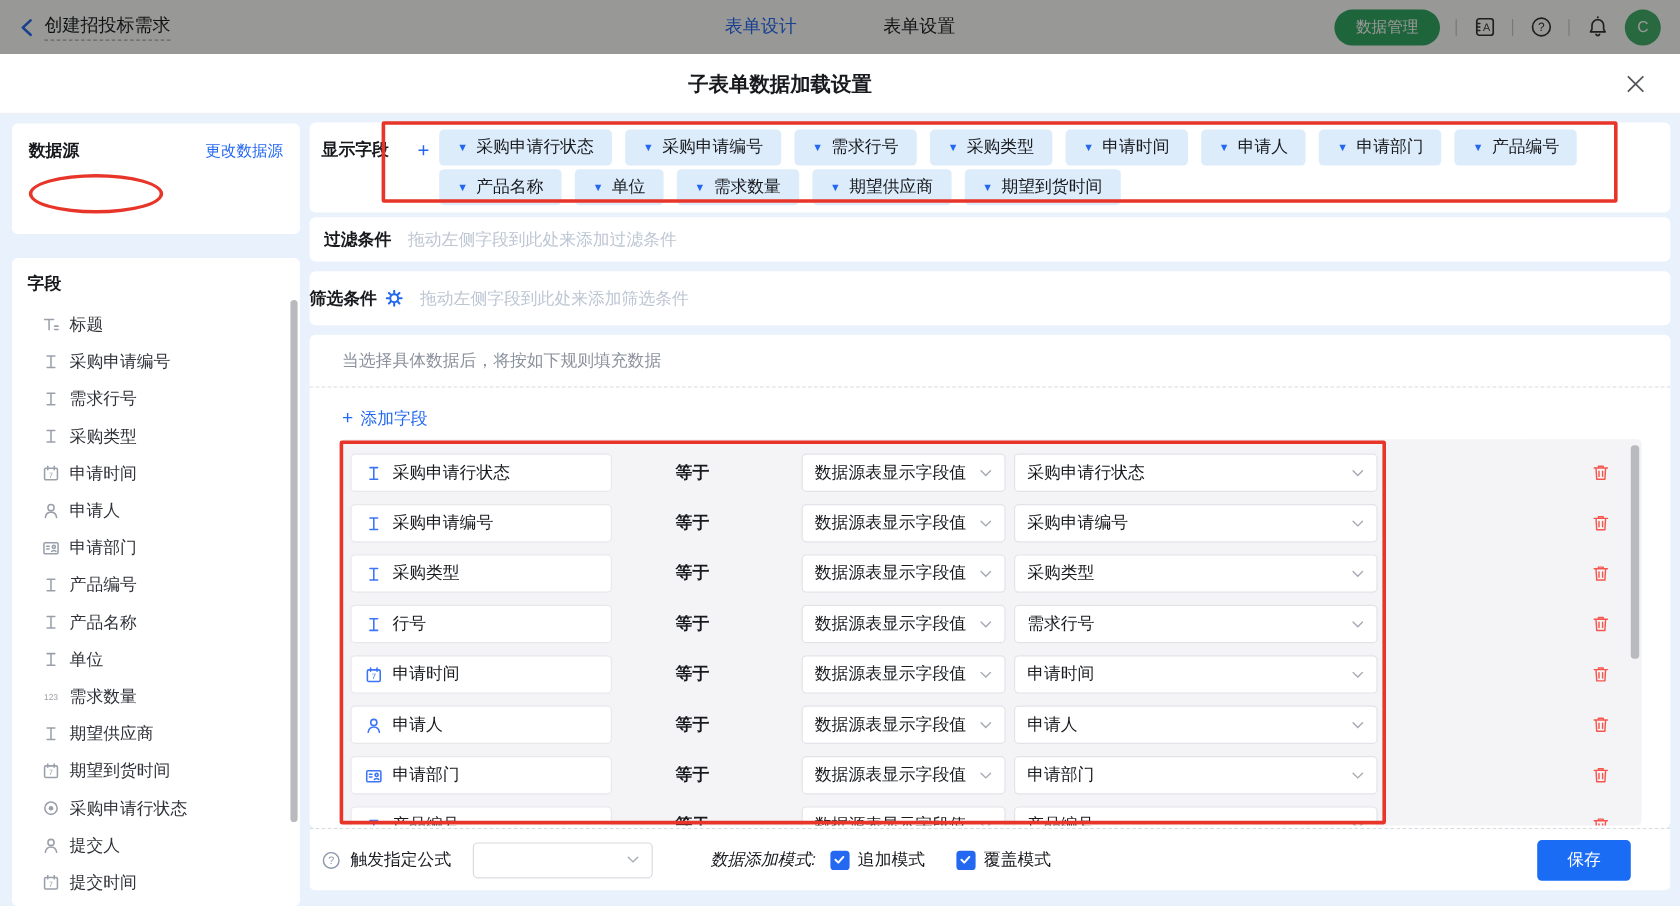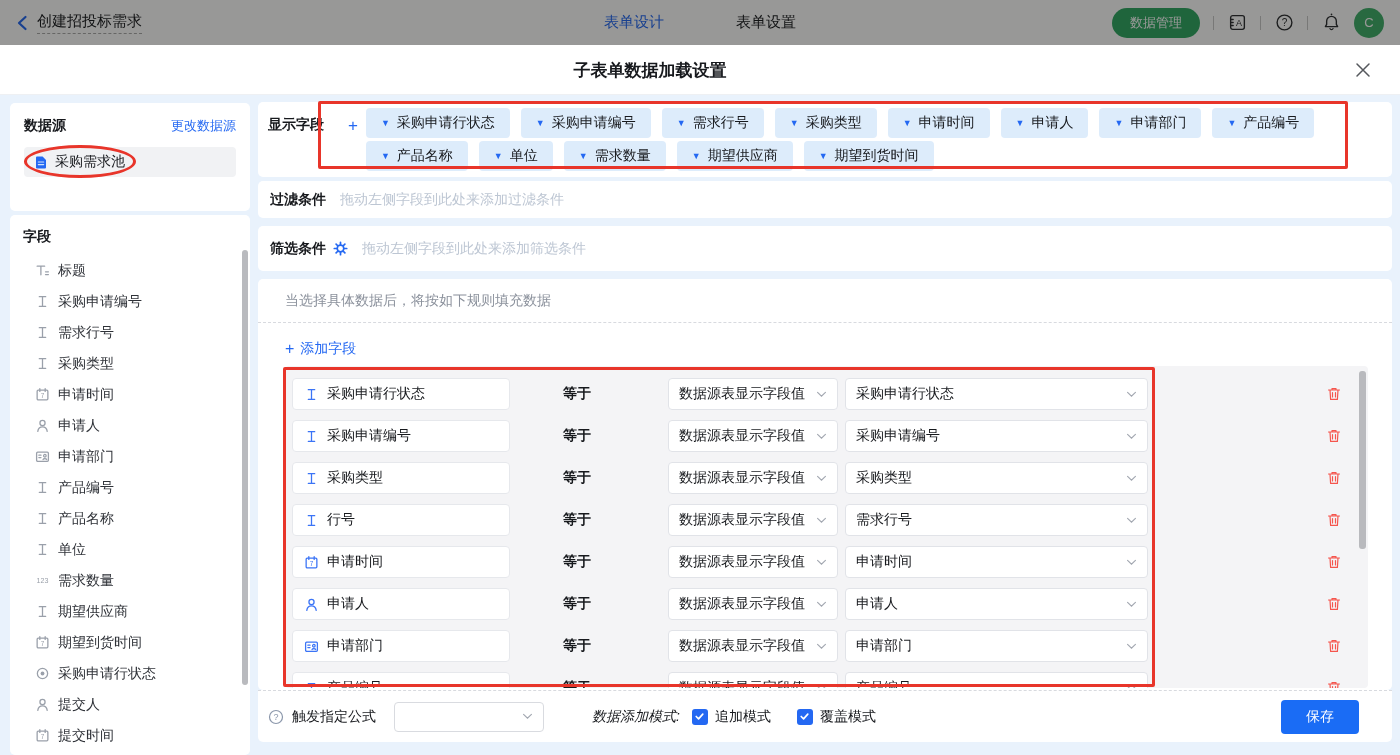--- a/index.html
+++ b/index.html
@@ -30,25 +30,25 @@
   
   .titlebar { position:absolute; left:0; top:45px; width:1400px; height:50px; background:#fff;
               border-bottom:1px solid #eef0f3; }
   .dlg-title { position:absolute; left:0; right:100px; top:0; height:50px; display:flex; align-items:center;
                justify-content:center; font-size:17px; font-weight:600; }
   .dlg-close { position:absolute; right:28px; top:16px; width:18px; height:18px; color:#55585d; cursor:pointer; }
   .dlg-close svg { width:18px; height:18px; }
 
   
   .card { position:absolute; background:#fff; border-radius:5px; }
-  #card-ds   { left:10px;  top:103px; width:240px; height:108px;  padding:14px 14px 0; }
+  #card-ds   { left:10px;  top:103px; width:240px; height:92px;  padding:14px 14px 0; }
   #card-flds { left:10px;  top:215px; width:240px; height:540px; padding:13px 0 0; }
   #card-disp { left:258px; top:102px; width:1134px; height:75px; display:flex; padding:6px 0 0 10px; }
   #card-filter { left:258px; top:181px; width:1134px; height:37px; display:flex; align-items:center; padding-left:12px; }
-  #card-screen { left:258px; top:226px; width:1134px; height:45px; display:flex; align-items:center; padding-left:12px; }
+  #card-screen { left:258px; top:226px; width:1134px; height:45px; display:flex; align-items:center; padding-left:0; }
   #card-rules  { left:258px; top:279px; width:1134px; height:411px; }
   #card-footer { left:258px; top:690px; width:1134px; height:52px; border-top:1px dashed #d8dadf;
                  border-radius:0 0 5px 5px; display:flex; align-items:center; }
 
   
   .ds-head { display:flex; justify-content:space-between; align-items:center; }
   .ds-title { font-size:14px; font-weight:700; }
   .ds-link { font-size:13px; color:#2468f2; cursor:pointer; }
   .ds-item { margin-top:12px; height:30px; background:#f1f2f4; border-radius:4px; display:flex;
              align-items:center; padding-left:10px; gap:7px; font-size:14px; }
@@ -177,27 +177,20 @@
           <path d="M3 3l12 12M15 3L3 15"></path>
         </svg>
     </span>
   </div>
 
   <div class="card" id="card-ds">
     <div class="ds-head">
       <span class="ds-title">数据源</span>
       <span class="ds-link">更改数据源</span>
     </div>
-    <div class="ds-item">
-      <svg viewBox="0 0 14 14">
-          <path d="M3 1.5h5.6L12 4.9v7.6a1 1 0 0 1-1 1H3a1 1 0 0 1-1-1V2.5a1 1 0 0 1 1-1z" fill="#2468f2"></path>
-          <path d="M4.3 7h5.4M4.3 9.6h5.4" stroke="#cfe2fb" stroke-width="1.1" stroke-linecap="round"></path>
-        </svg>
-      <span>采购需求池</span>
-    </div>
   </div>
 
   <div class="card" id="card-flds">
     <div class="fields-title">字段</div>
     <div>
 
         <div class="f-item">
           <span class="f-icon">
             <svg viewBox="0 0 14 14" fill="none" stroke="currentColor" stroke-width="1.2" stroke-linecap="round" stroke-linejoin="round">
               <path d="M2 3h7M5.5 3v8M9.8 8.2h2.7M9.8 10.8h2.7"></path>

